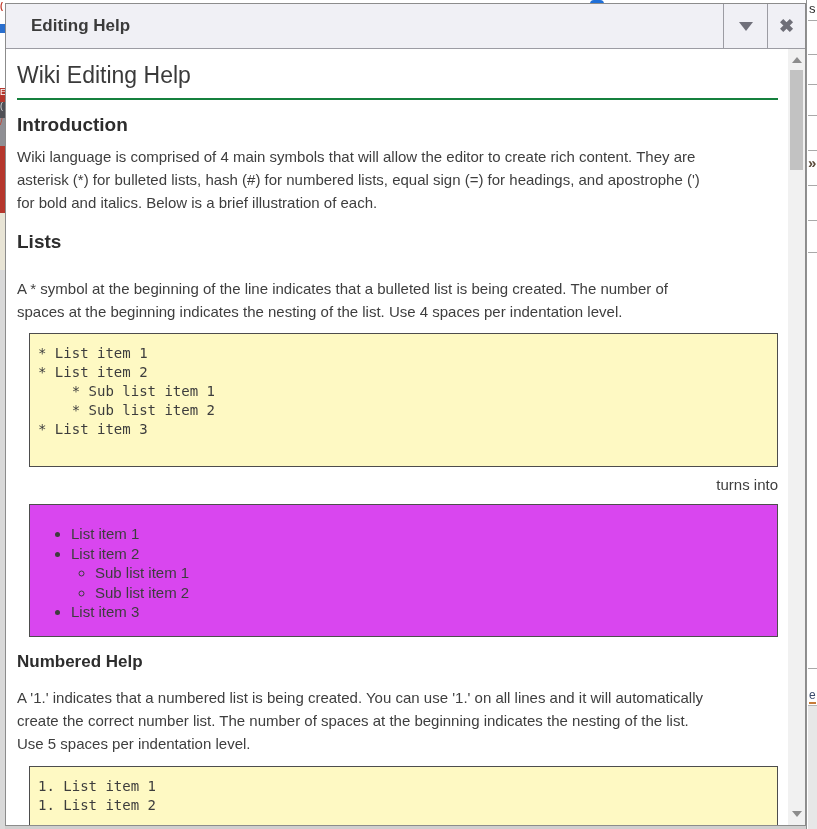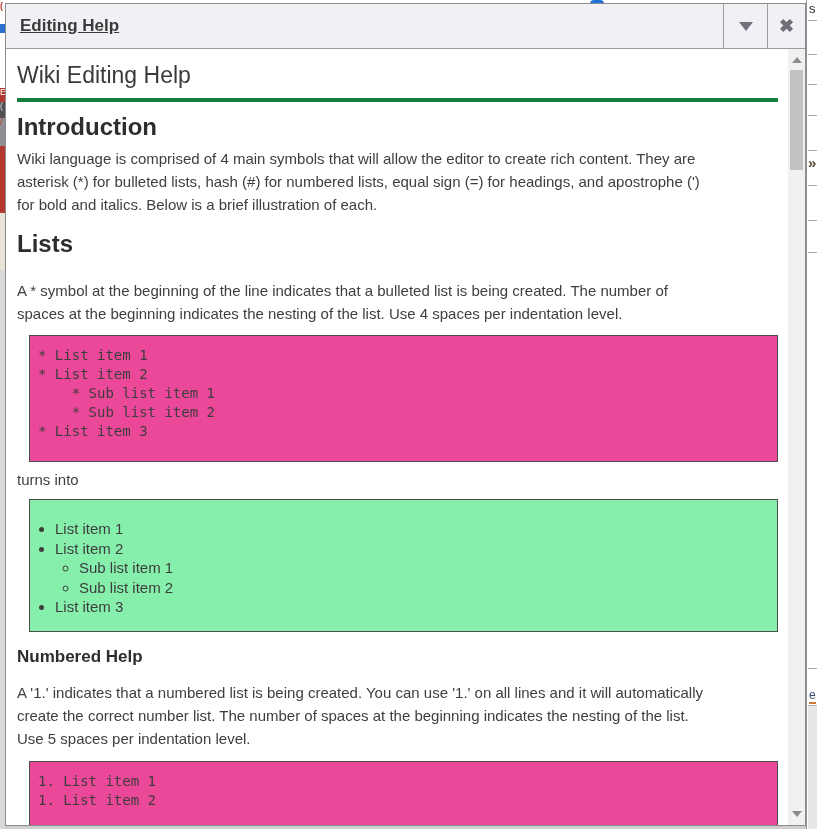--- a/index.html
+++ b/index.html
@@ -38,57 +38,57 @@
   .dialog {
     position: absolute; left: 5px; top: 3px; width: 801px; height: 823px;
     background: #ffffff; border: 1px solid #8c8c8c; z-index: 2;
     display: flex; flex-direction: column; overflow: hidden;
   }
   .titlebar {
     flex: 0 0 45px; background: #f0f0f5; border-bottom: 1px solid #9c9ca3;
     display: flex; align-items: stretch;
   }
   .titlebar .title {
-    flex: 1; display: flex; align-items: center; padding-left: 14px;
-    font-size: 17px; font-weight: bold; color: #3b3b3b; text-decoration: underline;
+    flex: 1; display: flex; align-items: center; padding-left: 25px;
+    font-size: 17px; font-weight: bold; color: #3b3b3b;
   }
   .tb-btn {
     border: none; border-left: 1px solid #9c9ca3; background: transparent;
     display: flex; align-items: center; justify-content: center; cursor: pointer;
   }
   .btn-collapse { width: 44px; }
   .btn-close { width: 38px; font-size: 18px; font-weight: bold; color: #6f6f78; }
   .tri-down-lg { width: 0; height: 0; border-left: 7px solid transparent;
                  border-right: 7px solid transparent; border-top: 9px solid #70707a; }
 
   .dialog-body { flex: 1; display: flex; min-height: 0; }
   .content {
     flex: 1; padding: 0 10px 0 11px; overflow: hidden;
     font-size: 15px; line-height: 23px; color: #3e3e3e;
   }
 
   .page-h1 { margin-top: 13px; font-size: 23px; font-weight: 400; color: #3a3a3a;
-             line-height: 27px; padding-bottom: 9px; border-bottom: 4px solid #15803d; }
-  .h2 { font-size: 24px; font-weight: bold; color: #2d2d2d; line-height: 22px; }
+             line-height: 27px; padding-bottom: 9px; border-bottom: 2px solid #15803d; }
+  .h2 { font-size: 19px; font-weight: bold; color: #2d2d2d; line-height: 22px; }
   .h3 { font-size: 17px; font-weight: bold; color: #2d2d2d; line-height: 20px; }
   .h2-intro { margin-top: 14px; }
   .p1 { margin-top: 9px; white-space: pre-line; }
   .h2-lists { margin-top: 17px; }
   .h3-bulleted { margin-top: 16px; }
   .p2 { margin-top: 24px; white-space: pre-line; }
   .codebox {
     margin: 10px 0 0 12px; width: 749px; border: 1px solid #4d4d4d;
-    padding: 10px 8px 20px 8px; background: #ec4899;
+    padding: 10px 8px 27px 8px; background: #fef9c3;
     font-family: "DejaVu Sans Mono", "Liberation Mono", monospace;
     font-size: 14px; line-height: 19px; color: #3d3d3d; white-space: pre;
   }
-  .p-turns { margin-top: 6px; }
+  .p-turns { margin-top: 6px; text-align: right; }
   .example-box {
     margin: 8px 0 0 12px; width: 749px; border: 1px solid #4d4d4d;
-    padding: 19px 10px 14px 10px; background: #86efac;
+    padding: 19px 10px 14px 26px; background: #d946ef;
   }
   .example-box ul { list-style: disc; padding-left: 15px; font-size: 15px; line-height: 19.5px; color: #3d3d3d; }
   .example-box ul ul { list-style: circle; padding-left: 24px; margin: 0; }
   .h3-numbered { margin-top: 15px; }
   .p3 { margin-top: 14px; white-space: pre-line; }
   .codebox-2 { margin-top: 11px; min-height: 120px; }
 
   
   .scrollbar { flex: 0 0 17px; position: relative; background: #f1f1f1; }
   .sb-btn { position: absolute; left: 0; width: 17px; height: 17px;

